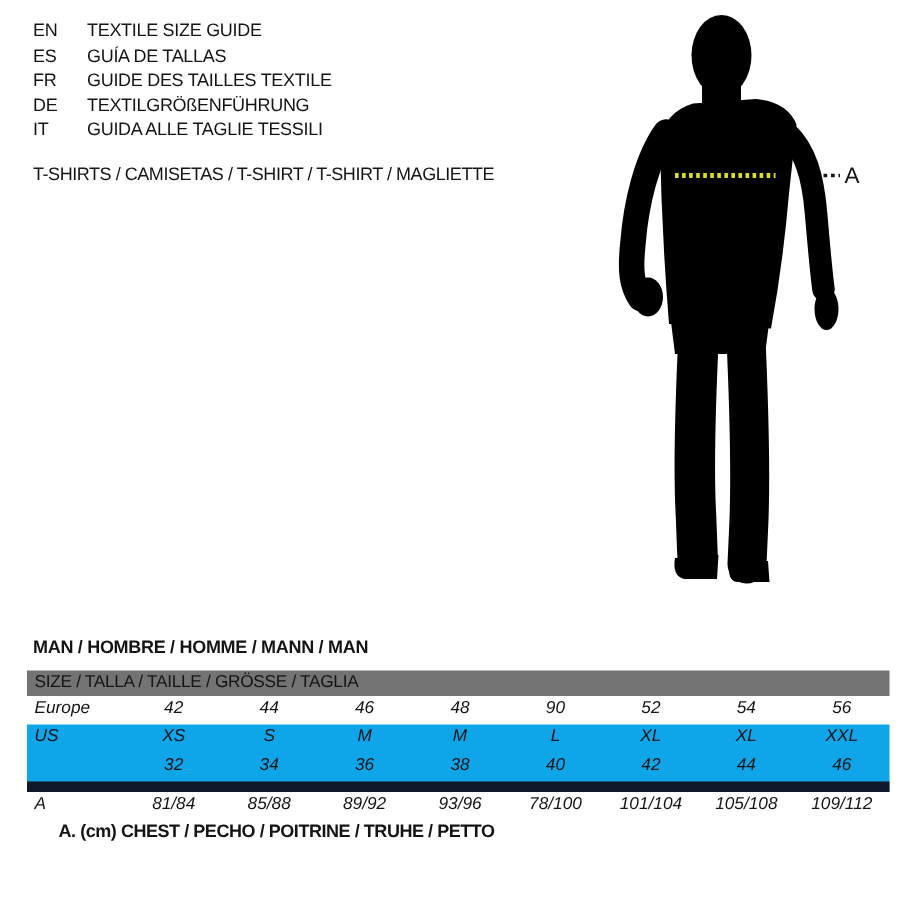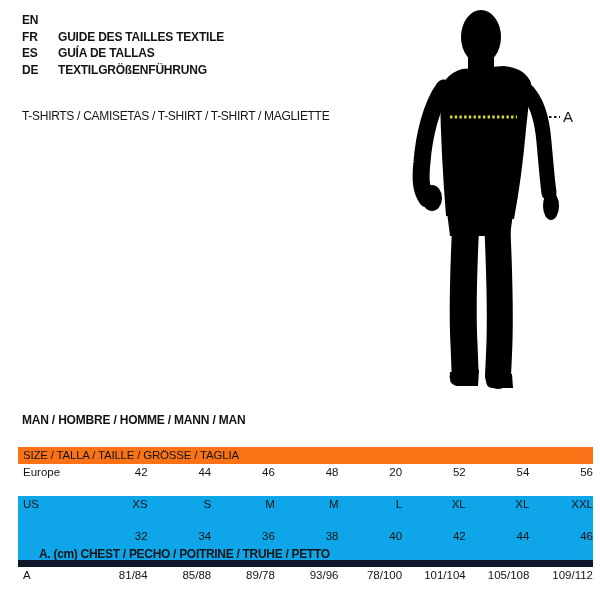--- a/index.html
+++ b/index.html
@@ -3,63 +3,68 @@
 <meta charset="utf-8">
 <style>
   html,body{margin:0;padding:0;background:#fff;}
   .canvas{
     position:relative;width:600px;height:600px;background:#ffffff;
     font-family:"Liberation Sans", sans-serif;color:#141414;overflow:hidden;
   }
   
   .lang-list{position:absolute;left:22px;top:12px;}
   .lang-row{display:flex;height:16.6px;line-height:16.6px;
-    font-size:12px;font-weight:bold;letter-spacing:-0.2px;align-items:flex-end;}
+    font-size:12px;font-weight:normal;letter-spacing:-0.2px;align-items:flex-end;}
   .lang-row .code{width:36px;}
   
   .categories{position:absolute;left:22px;top:107px;
     font-size:12px;font-weight:normal;letter-spacing:-0.3px;line-height:18px;}
   
   .figure{position:absolute;left:410px;top:4px;width:170px;height:388px;}
   
-  .section-heading{position:absolute;left:22px;top:413px;
+  .section-heading{position:absolute;left:22px;top:424px;
     font-size:12px;font-weight:bold;letter-spacing:-0.2px;line-height:14px;}
   
   .size-table{position:absolute;left:18px;top:447px;width:575px;font-size:11.5px;}
-  .thead{height:17px;line-height:17px;background:#f97316;padding-left:5px;
+  .thead{height:17px;line-height:17px;background:#737373;padding-left:5px;
     letter-spacing:-0.2px;}
-  .trow{display:flex;height:32px;line-height:16px;}
+  .trow{display:flex;height:19px;line-height:16px;font-style:italic;}
   .trow.stripe{background:#0ea5e9;}
   .trow.sep{border-bottom:7px solid #0f172a;}
   .rlabel{width:66px;padding-left:5px;box-sizing:border-box;text-align:left;}
-  .cell{flex:1;text-align:right;}
+  .cell{flex:1;text-align:center;}
   
   .footnote{position:absolute;left:22px;top:547px;
     font-size:12px;font-weight:bold;letter-spacing:-0.3px;line-height:14px;margin-left:17px;}
 </style>
 </head>
 <body>
 
 <div class="canvas">
 
   <div class="lang-list">
     <div class="lang-row">
       <span class="code">EN</span>
+      <span class="lbl">TEXTILE SIZE GUIDE</span>
+    </div>
+    <div class="lang-row">
+      <span class="code">ES</span>
+      <span class="lbl">GUÍA DE TALLAS</span>
     </div>
     <div class="lang-row">
       <span class="code">FR</span>
       <span class="lbl">GUIDE DES TAILLES TEXTILE</span>
     </div>
     <div class="lang-row">
-      <span class="code">ES</span>
-      <span class="lbl">GUÍA DE TALLAS</span>
+      <span class="code">DE</span>
+      <span class="lbl">TEXTILGRÖßENFÜHRUNG</span>
     </div>
     <div class="lang-row">
-      <span class="code">DE</span>
-      <span class="lbl">TEXTILGRÖßENFÜHRUNG</span>
+      <span class="code">IT</span>
+      <span class="lbl">GUIDA ALLE TAGLIE TESSILI</span>
     </div>
   </div>
 
   <div class="categories">
     <div>T-SHIRTS / CAMISETAS / T-SHIRT / T-SHIRT / MAGLIETTE</div>
   </div>
 
   <svg class="figure" viewBox="0 0 170 388" xmlns="http://www.w3.org/2000/svg">
     <g fill="#000000" stroke="none">
 
@@ -96,21 +101,21 @@
 
   <div class="size-table">
     <div class="thead">SIZE / TALLA / TAILLE / GRÖSSE / TAGLIA</div>
 
     <div class="trow">
       <span class="rlabel">Europe</span>
       <span class="cell">42</span>
       <span class="cell">44</span>
       <span class="cell">46</span>
       <span class="cell">48</span>
-      <span class="cell">20</span>
+      <span class="cell">90</span>
       <span class="cell">52</span>
       <span class="cell">54</span>
       <span class="cell">56</span>
     </div>
 
     <div class="trow stripe">
       <span class="rlabel">US</span>
       <span class="cell">XS</span>
       <span class="cell">S</span>
       <span class="cell">M</span>
@@ -130,21 +135,21 @@
       <span class="cell">40</span>
       <span class="cell">42</span>
       <span class="cell">44</span>
       <span class="cell">46</span>
     </div>
 
     <div class="trow">
       <span class="rlabel">A</span>
       <span class="cell">81/84</span>
       <span class="cell">85/88</span>
-      <span class="cell">89/78</span>
+      <span class="cell">89/92</span>
       <span class="cell">93/96</span>
       <span class="cell">78/100</span>
       <span class="cell">101/104</span>
       <span class="cell">105/108</span>
       <span class="cell">109/112</span>
     </div>
   </div>
 
   <div class="footnote">A. (cm) CHEST / PECHO / POITRINE / TRUHE / PETTO</div>
 

